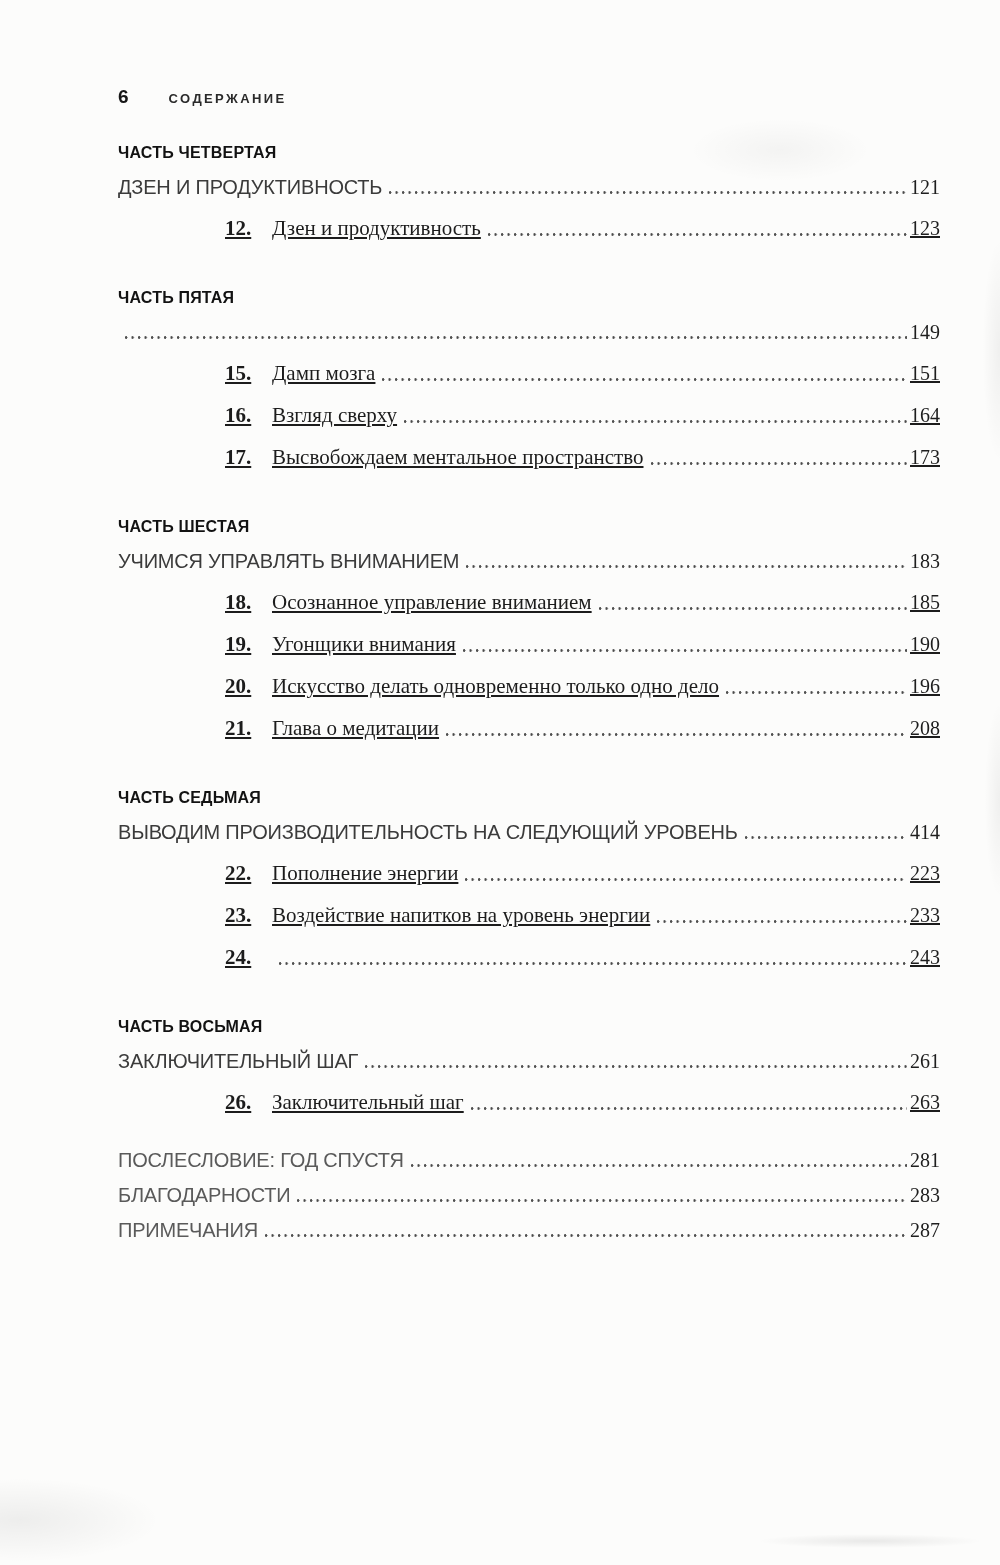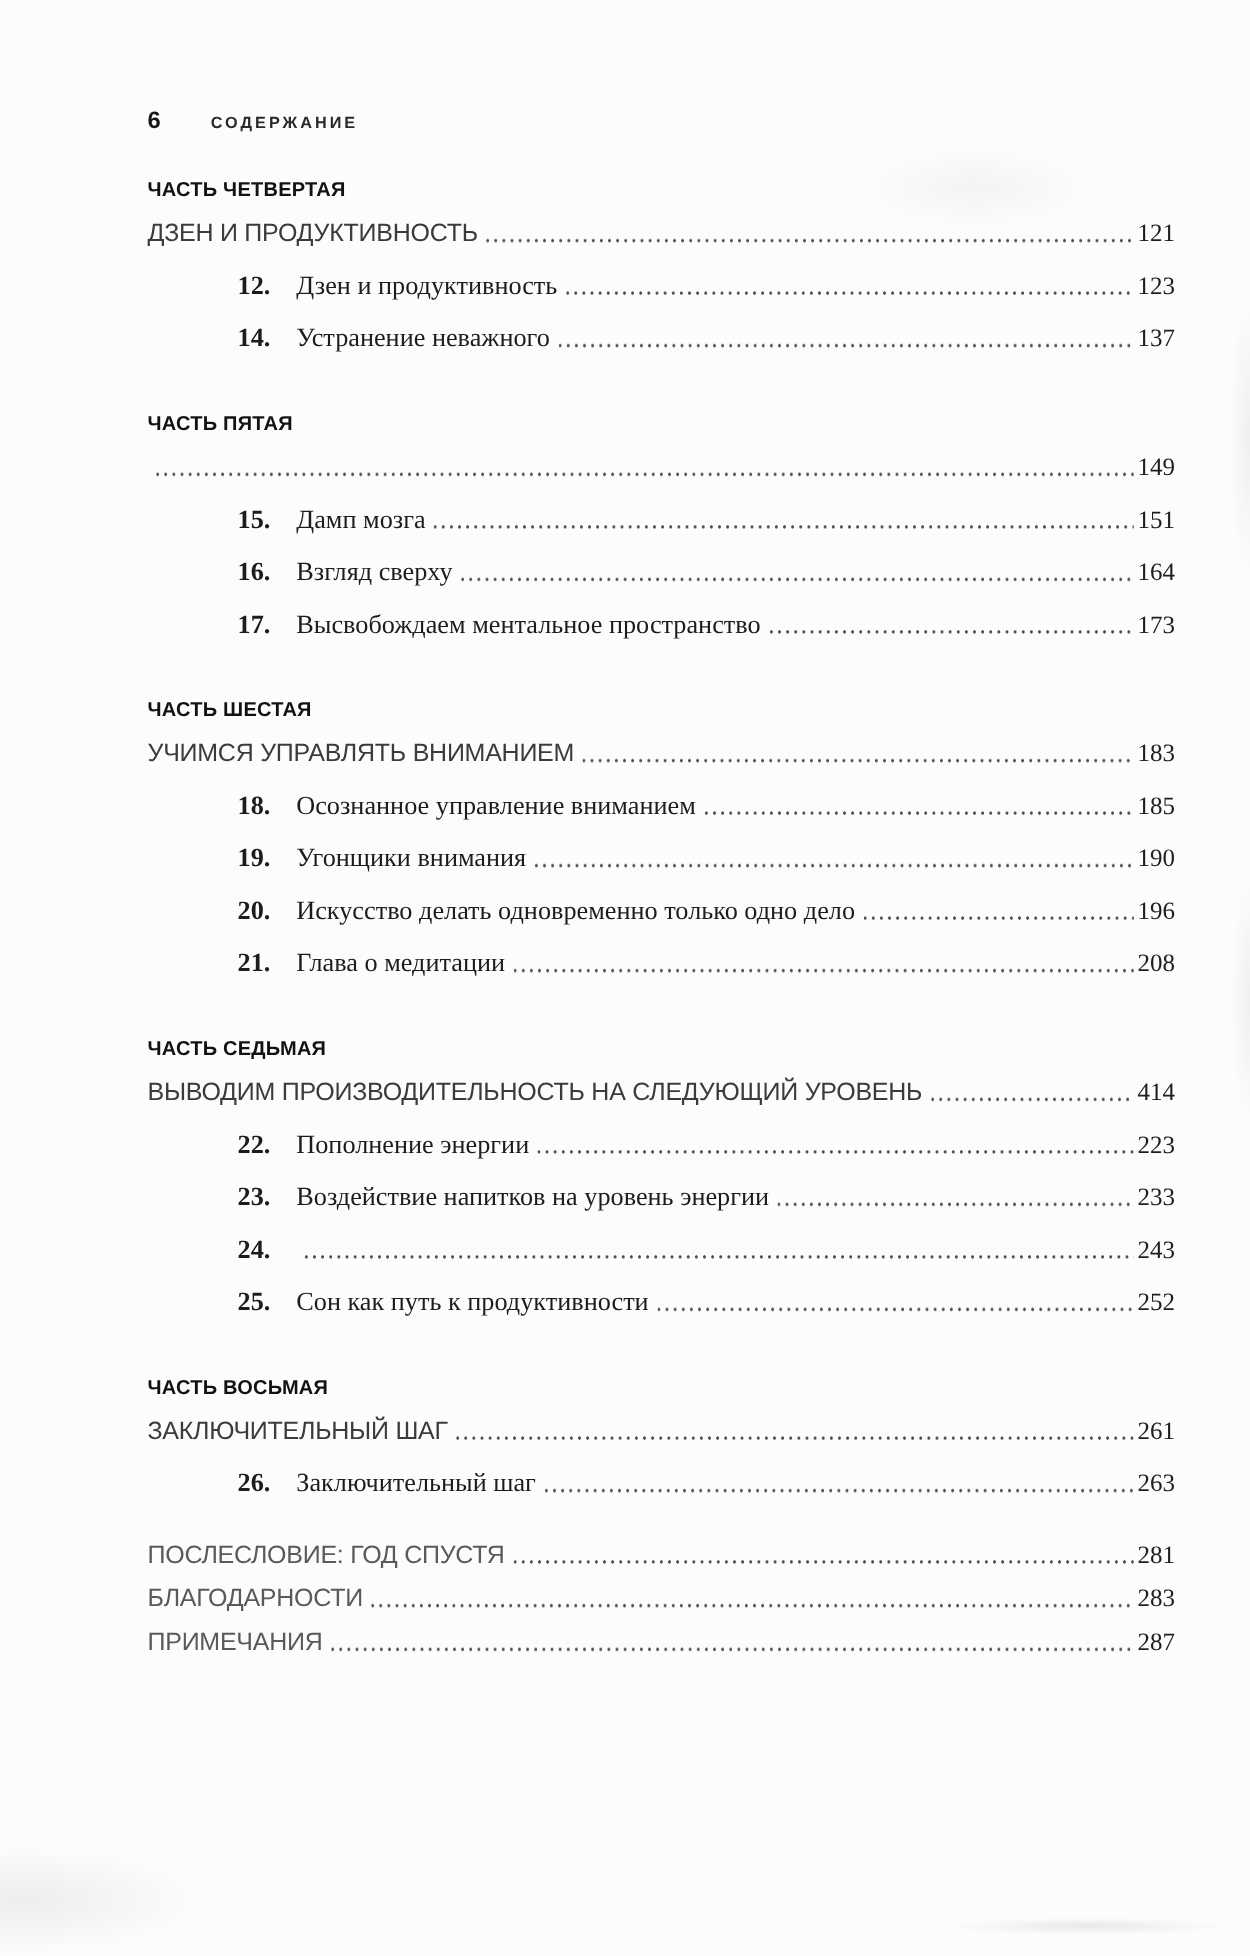--- a/index.html
+++ b/index.html
@@ -81,21 +81,22 @@
   .pagenum {
     font-family: "Liberation Serif", serif;
     font-size: 20px;
     color: #1e1e1e;
     flex: none;
   }
 
   .chapter-row {
     font-size: 21px;
     margin-top: 17px;
-    margin-left: 72px;
+    margin-left: 107px;
+    text-decoration: underline;
   }
   .chapter-num {
     font-weight: bold;
     flex: none;
     width: 47px;
     white-space: nowrap;
   }
   .chapter-title { white-space: nowrap; }
 
   
@@ -127,26 +128,20 @@
       <span class="sec-title">ДЗЕН И ПРОДУКТИВНОСТЬ</span>
       <span class="dots"></span>
       <span class="pagenum">121</span>
     </div>
     <div class="row chapter-row">
       <span class="chapter-num">12.</span>
       <span class="chapter-title">Дзен и продуктивность</span>
       <span class="dots"></span>
       <span class="pagenum">123</span>
     </div>
-    <div class="row chapter-row">
-      <span class="chapter-num">14.</span>
-      <span class="chapter-title">Устранение неважного</span>
-      <span class="dots"></span>
-      <span class="pagenum">137</span>
-    </div>
   </section>
 
   <section class="toc-section">
     <h2 class="part-heading">ЧАСТЬ ПЯТАЯ</h2>
     <div class="row sec-title-row">
       <span class="dots"></span>
       <span class="pagenum">149</span>
     </div>
     <div class="row chapter-row">
       <span class="chapter-num">15.</span>
@@ -217,26 +212,20 @@
     <div class="row chapter-row">
       <span class="chapter-num">23.</span>
       <span class="chapter-title">Воздействие напитков на уровень энергии</span>
       <span class="dots"></span>
       <span class="pagenum">233</span>
     </div>
     <div class="row chapter-row">
       <span class="chapter-num">24.</span>
       <span class="dots"></span>
       <span class="pagenum">243</span>
-    </div>
-    <div class="row chapter-row">
-      <span class="chapter-num">25.</span>
-      <span class="chapter-title">Сон как путь к продуктивности</span>
-      <span class="dots"></span>
-      <span class="pagenum">252</span>
     </div>
   </section>
 
   <section class="toc-section">
     <h2 class="part-heading">ЧАСТЬ ВОСЬМАЯ</h2>
     <div class="row sec-title-row">
       <span class="sec-title">ЗАКЛЮЧИТЕЛЬНЫЙ ШАГ</span>
       <span class="dots"></span>
       <span class="pagenum">261</span>
     </div>

